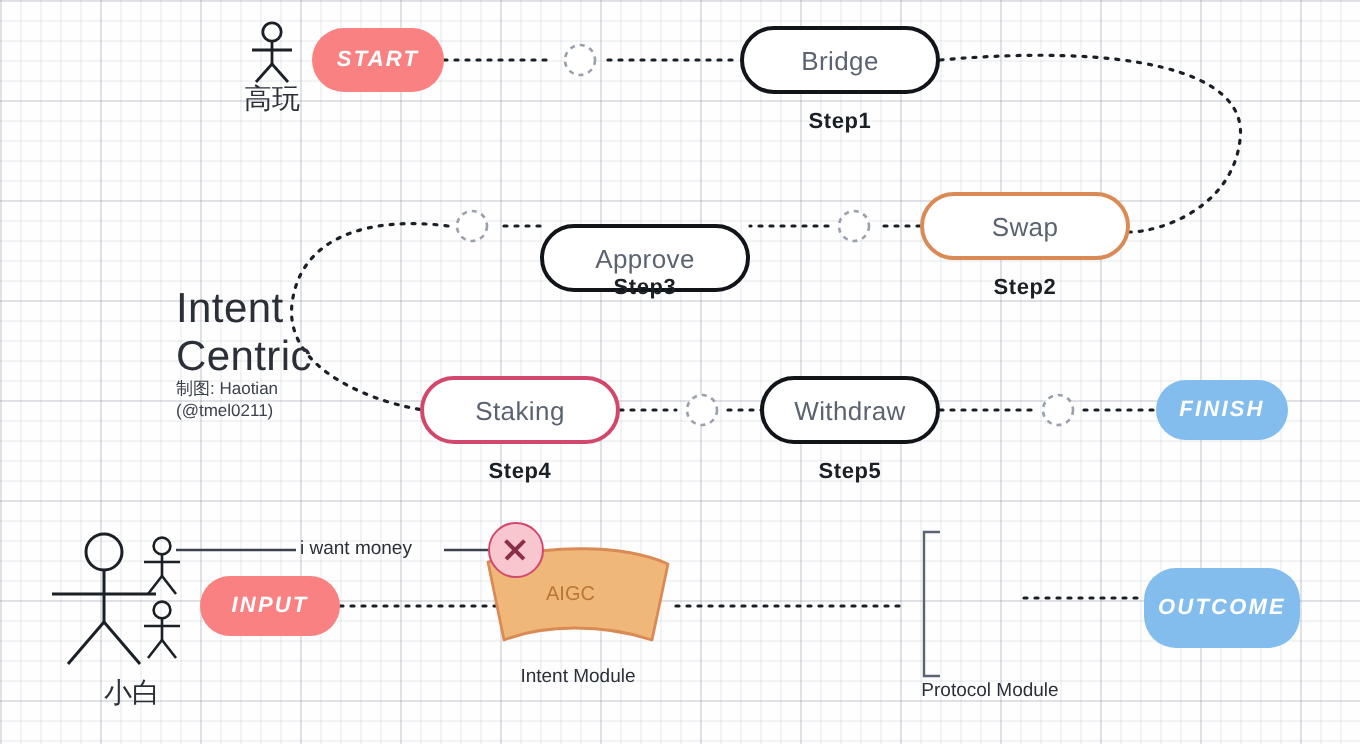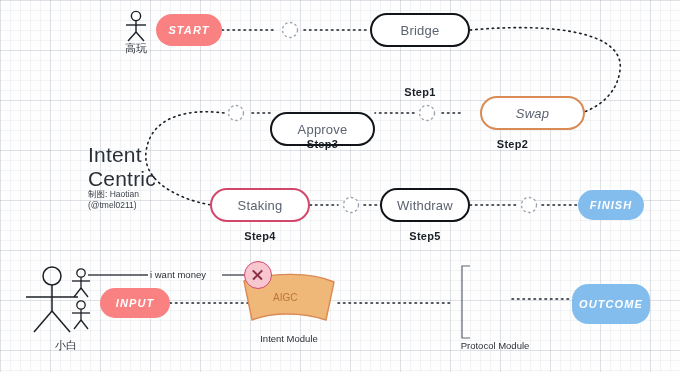--- a/index.html
+++ b/index.html
@@ -55,21 +55,21 @@
     font-size:11px;
     letter-spacing:1.1px;
     white-space:nowrap;
     font-style:italic;
   }
   .pill.red{background:#f98181;}
   .pill.blue{background:#83bdee;}
   .fig{position:absolute;}
   .cjk{
     position:absolute;
-    font-size:11px;
+    font-size:14px;
     color:#2b3038;
     white-space:nowrap;
     text-align:center;
   }
   #intent-title{
     position:absolute;
     font-size:21px;
     color:#2b3038;
     line-height:1.12;
     letter-spacing:.2px;
@@ -197,26 +197,26 @@
     <line x1="17" y1="20" x2="10" y2="29" stroke="#1b2026" stroke-width="1.3"></line>
     <line x1="17" y1="20" x2="24" y2="29" stroke="#1b2026" stroke-width="1.3"></line>
   </svg>
 
   <div class="pill red" style="left:156px;top:14px;width:66px;height:32px;">START</div>
   <div class="pill blue" style="left:578px;top:190px;width:66px;height:30px;">FINISH</div>
   <div class="pill red" style="left:100px;top:288px;width:70px;height:30px;">INPUT</div>
   <div class="pill blue" style="left:572px;top:284px;width:78px;height:40px;">OUTCOME</div>
 
   <div class="node" style="left:370px;top:13px;width:100px;height:34px;">Bridge</div>
-  <div class="steplbl" style="left:370px;top:55px;width:100px;margin-top:31px;">Step1</div>
+  <div class="steplbl" style="left:370px;top:55px;width:100px;">Step1</div>
 
   <div class="node" style="left:270px;top:112px;width:105px;height:34px;">Approve</div>
   <div class="steplbl" style="left:270px;top:138px;width:105px;">Step3</div>
 
-  <div class="node orange" style="left:480px;top:96px;width:105px;height:34px;font-style:italic;">Swap</div>
+  <div class="node orange" style="left:460px;top:96px;width:105px;height:34px;">Swap</div>
   <div class="steplbl" style="left:460px;top:138px;width:105px;">Step2</div>
 
   <div class="node pink" style="left:210px;top:188px;width:100px;height:34px;">Staking</div>
   <div class="steplbl" style="left:210px;top:230px;width:100px;">Step4</div>
 
   <div class="node" style="left:380px;top:188px;width:90px;height:34px;">Withdraw</div>
   <div class="steplbl" style="left:380px;top:230px;width:90px;">Step5</div>
 
   <div id="intent-title" style="left:88px;top:143px;">
     <div>Intent</div>

